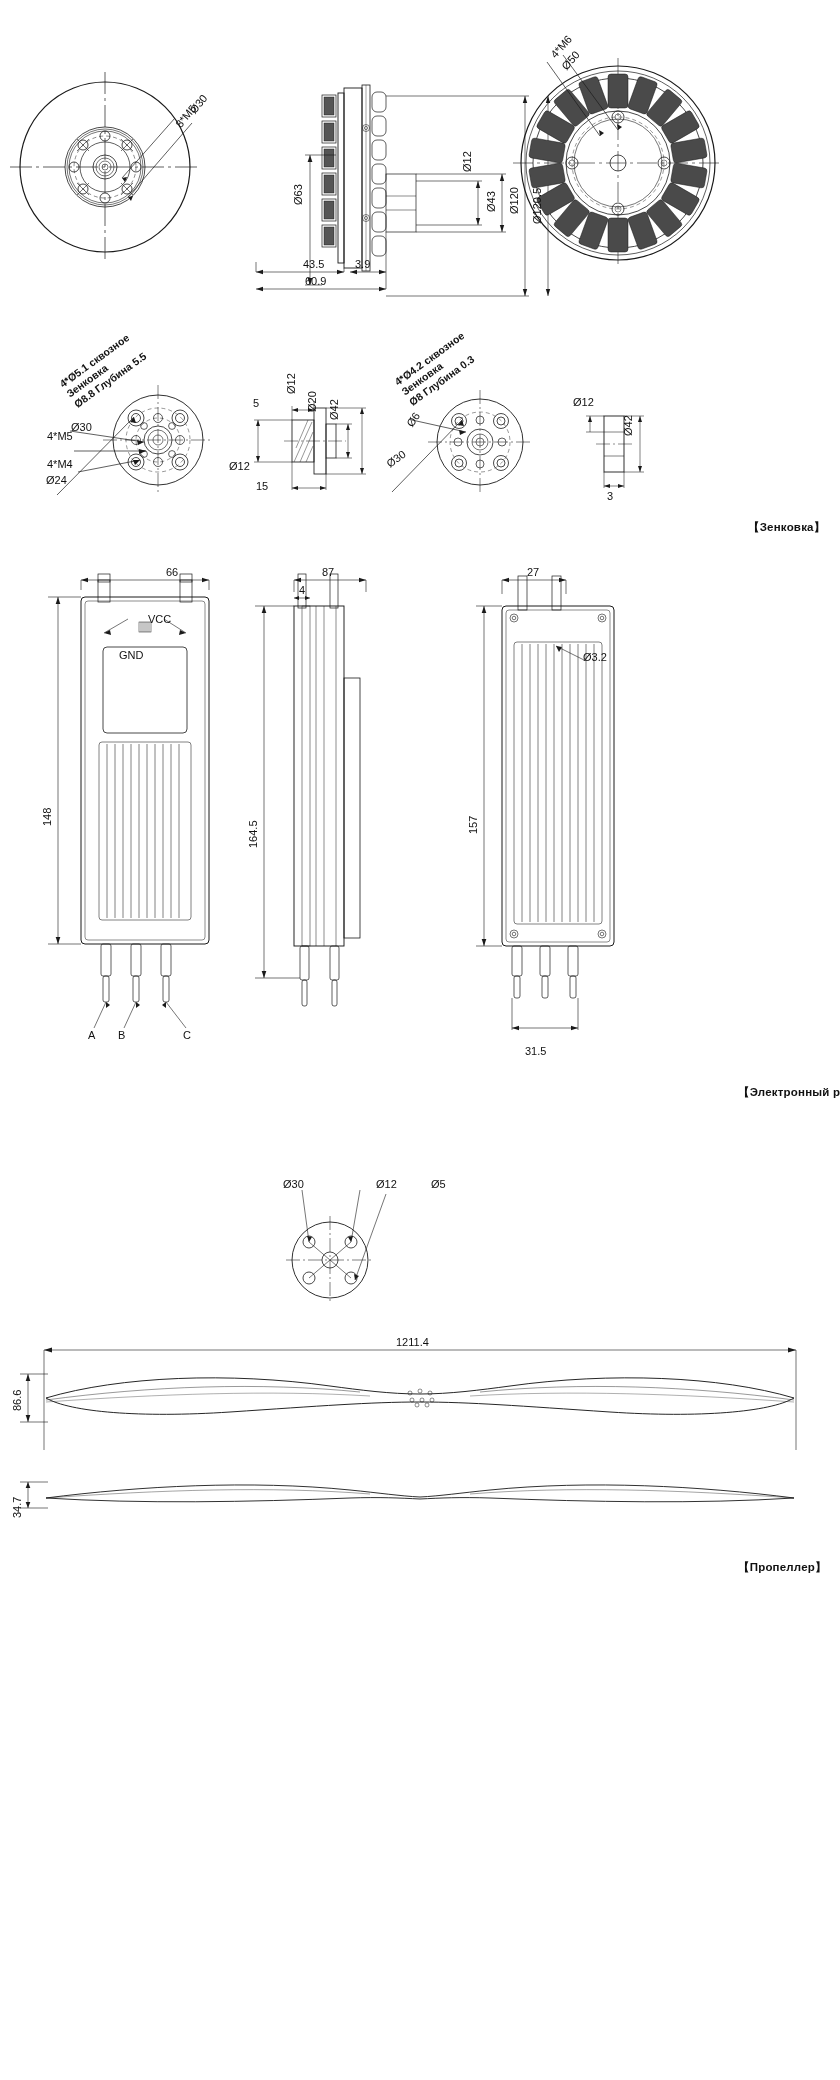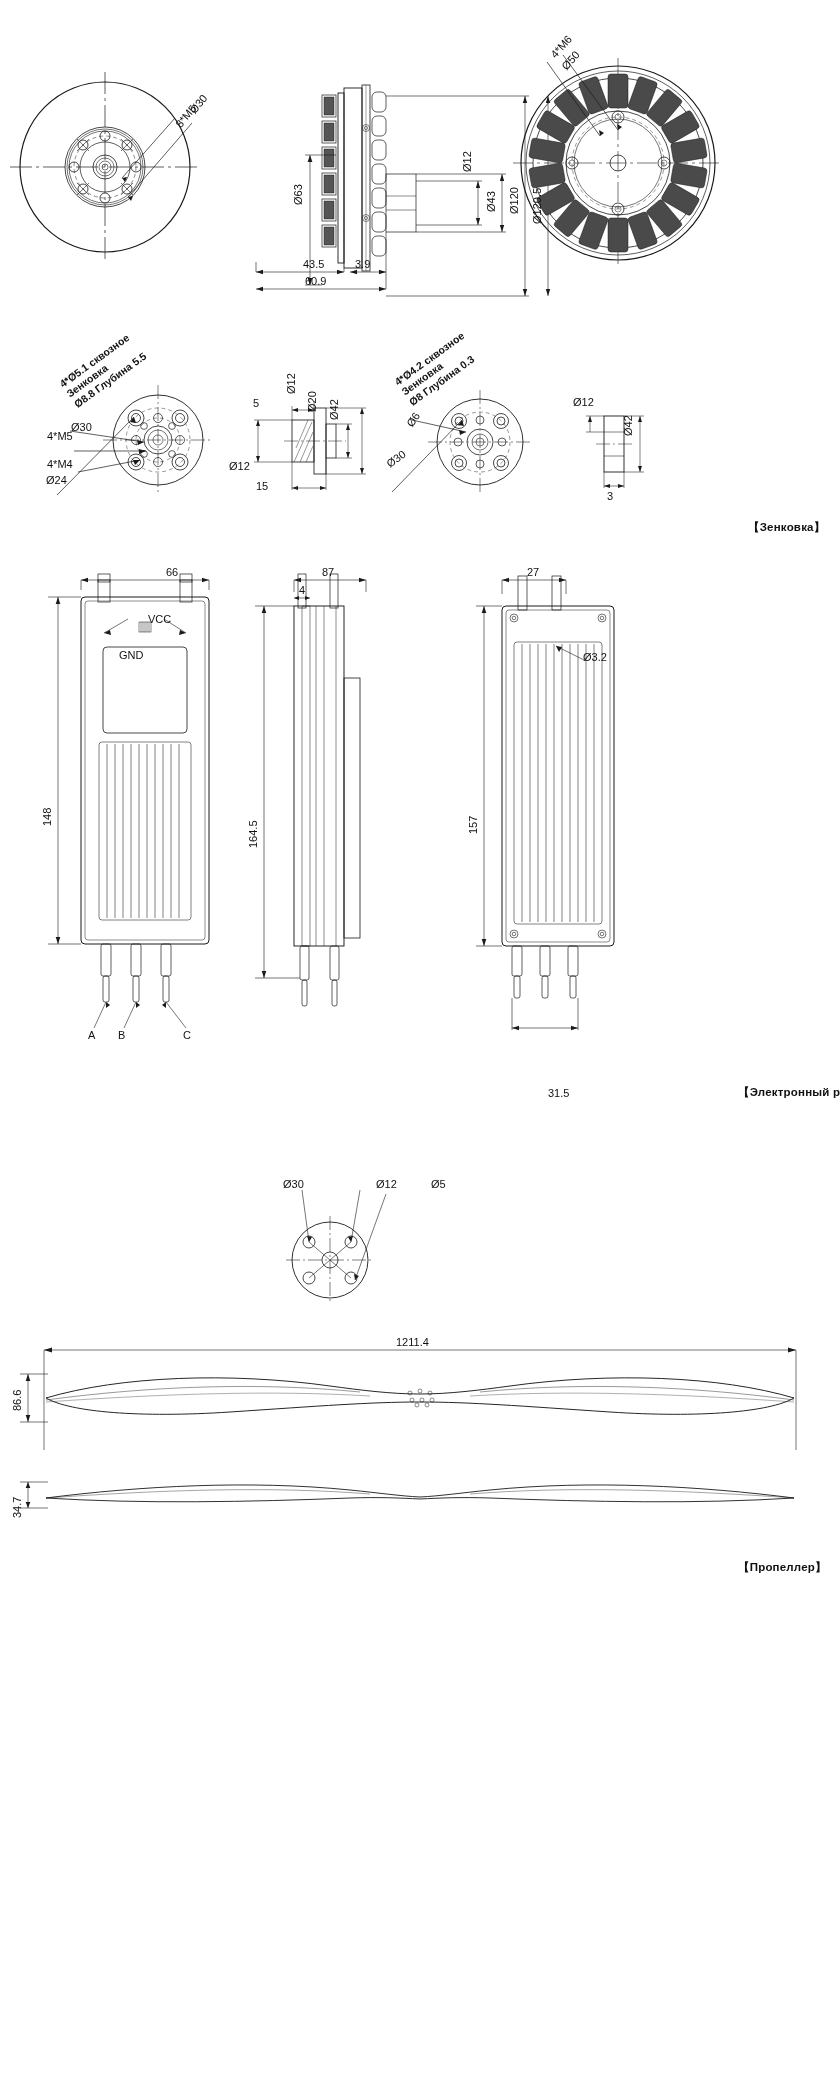--- a/index.html
+++ b/index.html
@@ -638,21 +638,21 @@
 <div class="abs dim" style="left:118px;top:1029px;">B</div>
 <div class="abs dim" style="left:183px;top:1029px;">C</div>
 
 <div class="abs dim" style="left:322px;top:566px;">87</div>
 <div class="abs dim" style="left:299px;top:584px;">4</div>
 <div class="abs dim" style="left:247px;top:848px;transform:rotate(-90deg);transform-origin:left top;">164.5</div>
 
 <div class="abs dim" style="left:527px;top:566px;">27</div>
 <div class="abs dim" style="left:583px;top:651px;">Ø3.2</div>
 <div class="abs dim" style="left:467px;top:834px;transform:rotate(-90deg);transform-origin:left top;">157</div>
-<div class="abs dim" style="left:525px;top:1087px;margin-left:23px;">31.5</div>
+<div class="abs dim" style="left:525px;top:1045px;">31.5</div>
 
 <div class="abs cap" style="left:738px;top:1085px;line-height:1.25;">
   <span>【Электронный регулятор】</span>
 </div>
 
 <svg class="abs" style="left:0;top:1150" width="840" height="560">
   <g fill="none" stroke="#1a1a1a" stroke-width="1">
 
     <g>
       <circle cx="330" cy="110" r="38" stroke-width=".9"></circle>

